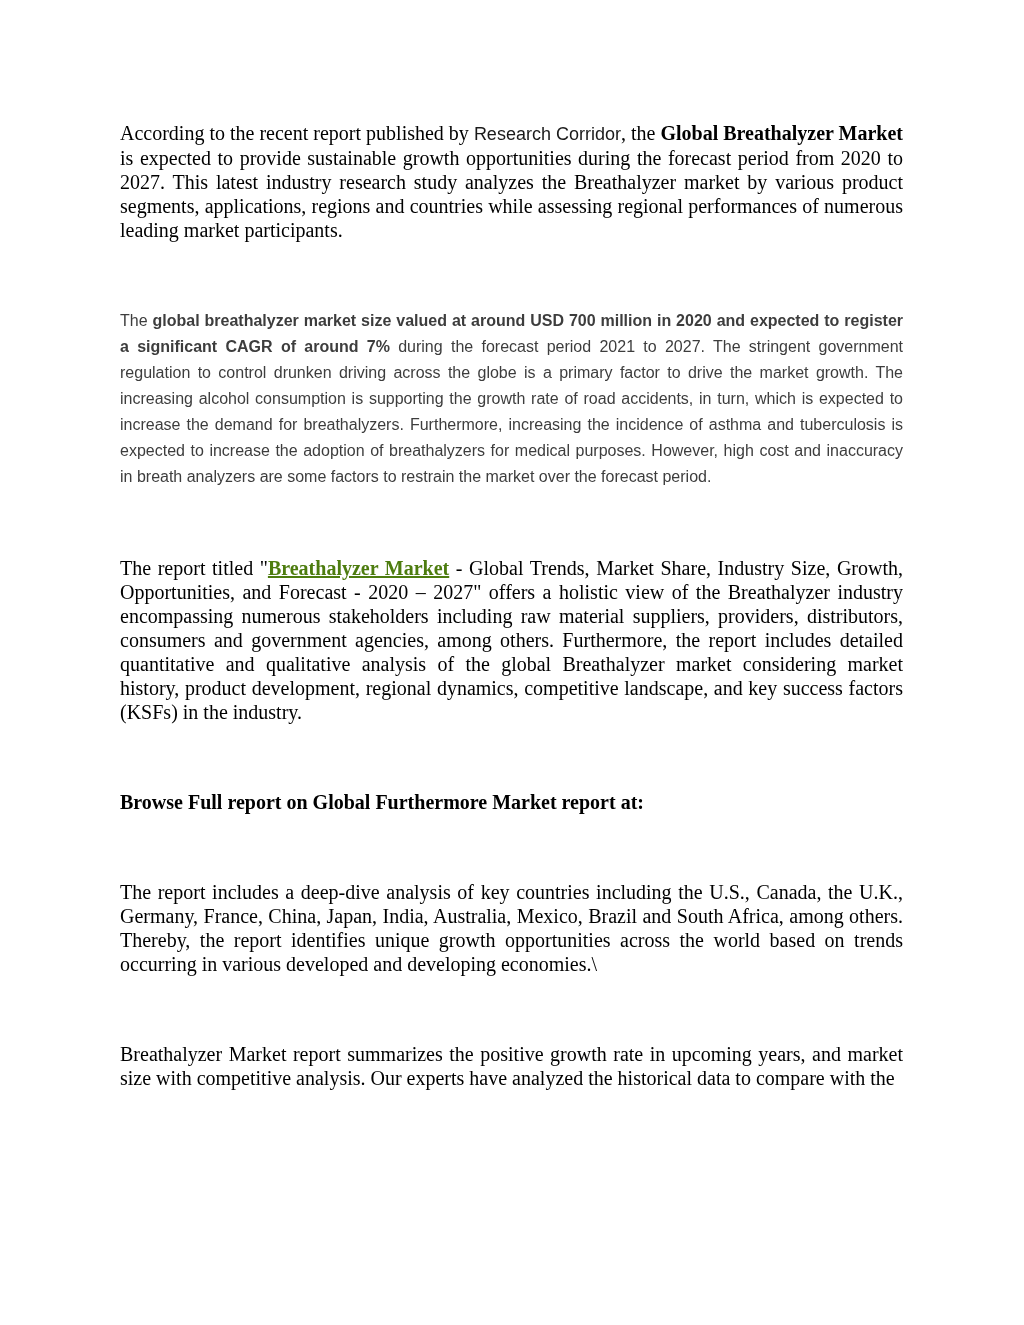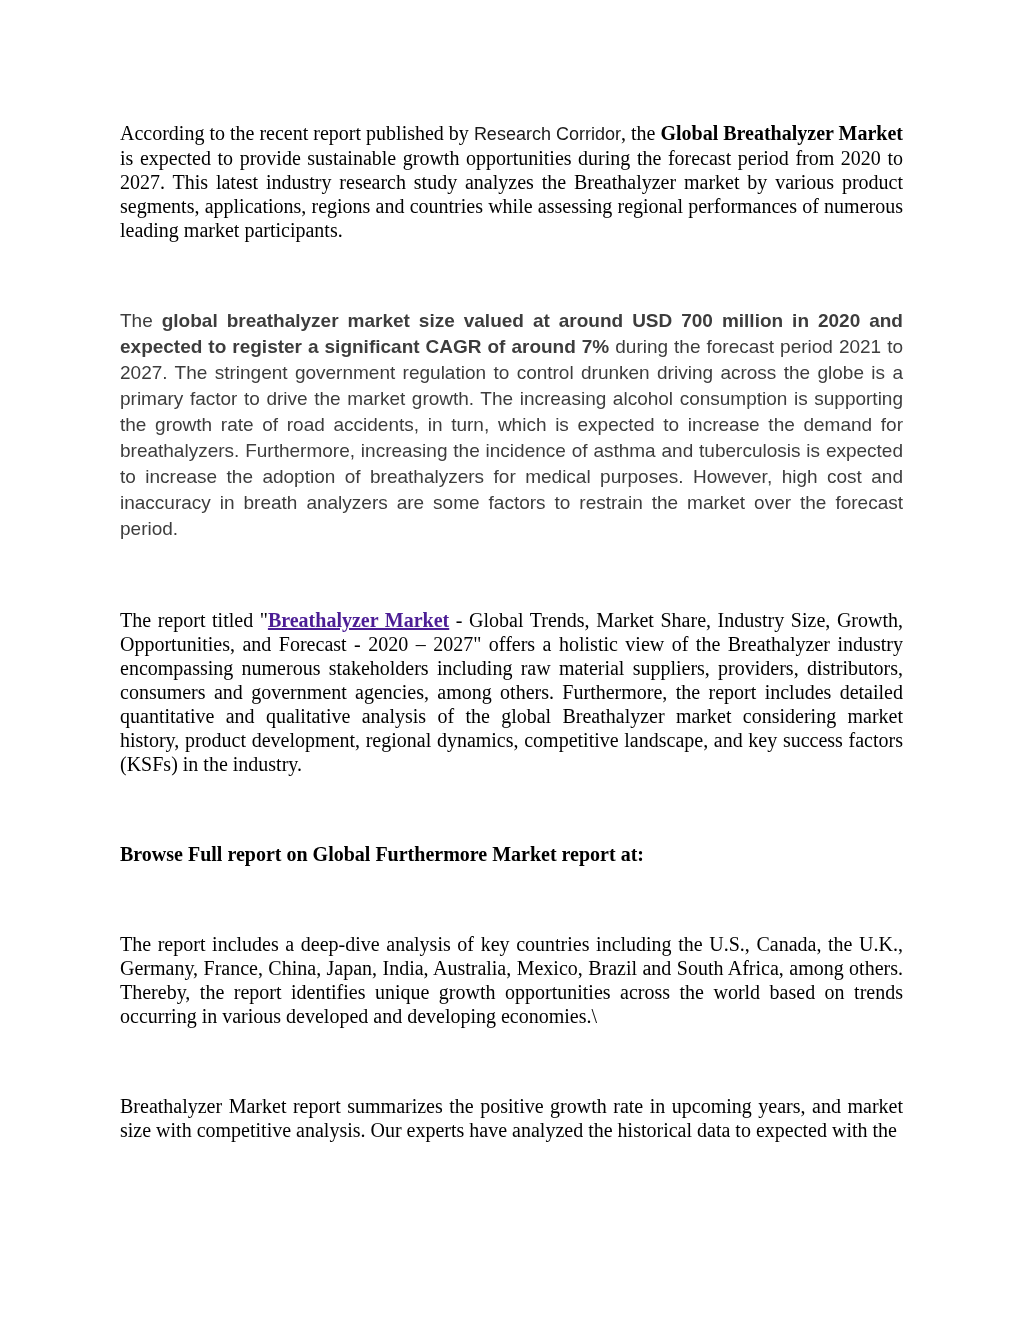--- a/index.html
+++ b/index.html
@@ -26,43 +26,43 @@
     text-justify: inter-word;
   }
   .para.serif {
     font-family: "Liberation Serif", "DejaVu Serif", serif;
     font-size: 20px;
     line-height: 24px;
     color: #000000;
   }
   .para.sans {
     font-family: "Liberation Sans", "DejaVu Sans", sans-serif;
-    font-size: 19px;
+    font-size: 16px;
     line-height: 26px;
     color: #3d3d3d;
   }
   .bold { font-weight: bold; }
   .underline { text-decoration: underline; }
   a.link {
-    color: #4c1d95;
+    color: #4d7c0f;
     text-decoration: underline;
     cursor: pointer;
     margin-top: 40px;
   }
   .sans-inline {
     font-family: "Liberation Sans", "DejaVu Sans", sans-serif;
     font-size: 18px;
     color: #1a1a1a;
   }
 </style>
 </head>
 <body>
 
 <div class="page">
   <div class="textblock">
       <p class="para serif"><span>According to the recent report published by </span><span class="sans-inline">Research Corridor</span><span>, the </span><span class="bold">Global Breathalyzer Market</span><span> is expected to provide sustainable growth opportunities during the forecast period from 2020 to 2027. This latest industry research study analyzes the Breathalyzer market by various product segments, applications, regions and countries while assessing regional performances of numerous leading market participants.</span></p>
       <p class="para sans"><span>The </span><span class="bold">global breathalyzer market size valued at around USD 700 million in 2020 and expected to register a significant CAGR of around 7%</span><span> during the forecast period 2021 to 2027. The stringent government regulation to control drunken driving across the globe is a primary factor to drive the market growth. The increasing alcohol consumption is supporting the growth rate of road accidents, in turn, which is expected to increase the demand for breathalyzers. Furthermore, increasing the incidence of asthma and tuberculosis is expected to increase the adoption of breathalyzers for medical purposes. However, high cost and inaccuracy in breath analyzers are some factors to restrain the market over the forecast period.</span></p>
       <p class="para serif"><span>The report titled "</span><a class="bold underline link" href="#">Breathalyzer Market</a><span> - Global Trends, Market Share, Industry Size, Growth, Opportunities, and Forecast - 2020 – 2027" offers a holistic view of the Breathalyzer industry encompassing numerous stakeholders including raw material suppliers, providers, distributors, consumers and government agencies, among others. Furthermore, the report includes detailed quantitative and qualitative analysis of the global Breathalyzer market considering market history, product development, regional dynamics, competitive landscape, and key success factors (KSFs) in the industry.</span></p>
       <p class="para serif"><span class="bold">Browse Full report on Global Furthermore Market report at:</span><br></p>
       <p class="para serif"><span>The report includes a deep-dive analysis of key countries including the U.S., Canada, the U.K., Germany, France, China, Japan, India, Australia, Mexico, Brazil and South Africa, among others. Thereby, the report identifies unique growth opportunities across the world based on trends occurring in various developed and developing economies.\</span></p>
-      <p class="para serif"><span>Breathalyzer Market report summarizes the positive growth rate in upcoming years, and market size with competitive analysis. Our experts have analyzed the historical data to expected with the</span></p>
+      <p class="para serif"><span>Breathalyzer Market report summarizes the positive growth rate in upcoming years, and market size with competitive analysis. Our experts have analyzed the historical data to compare with the</span></p>
     </div>
 </div>
 
 </body></html>

